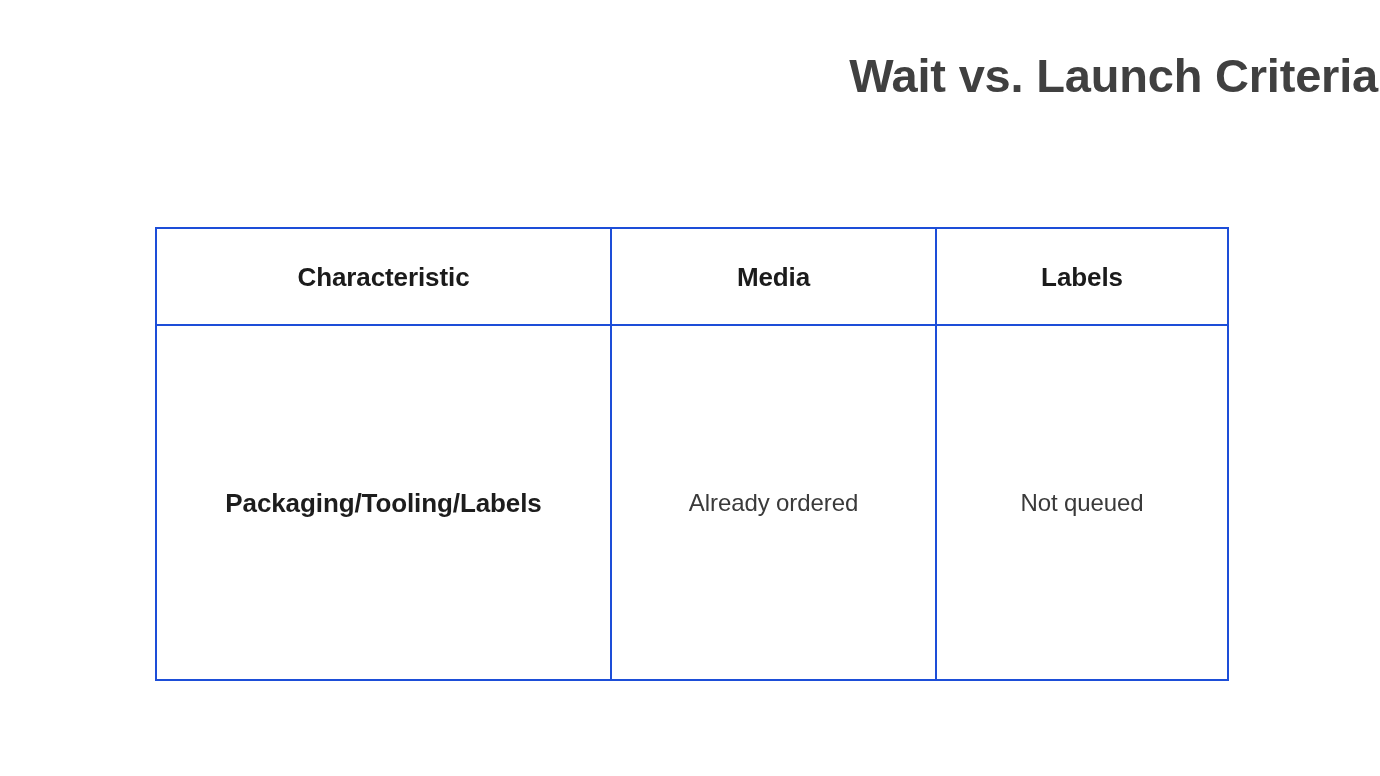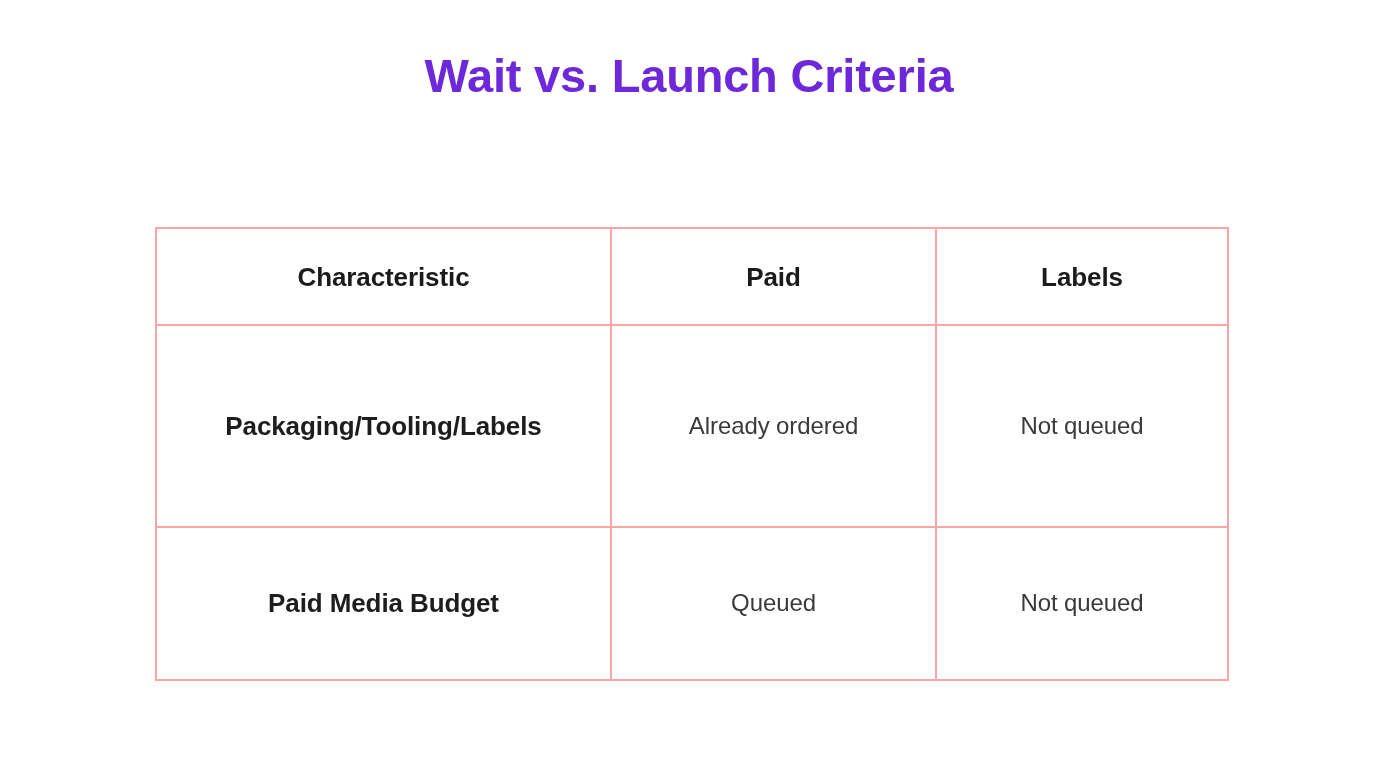--- a/index.html
+++ b/index.html
@@ -22,26 +22,26 @@
     background: #ffffff;
     box-sizing: border-box;
   }
 
   
   .slide-title {
     position: absolute;
     left: 0;
     top: 47px;
     width: 1378px;
-    text-align: center;
+    text-align: right;
     font-size: 47px;
     line-height: 58px;
     font-weight: 700;
     letter-spacing: -0.2px;
-    color: #6d28d9;
+    color: #404040;
     font-family: "Liberation Sans", "DejaVu Sans", sans-serif;
     white-space: nowrap;
   }
 
   
   .table-wrap {
     position: absolute;
     left: 155px;
     top: 227px;
     width: 1072px;
@@ -51,21 +51,21 @@
   table.criteria-table {
     width: 1072px;
     height: 454px;
     border-collapse: collapse;
     table-layout: fixed;
     background: #ffffff;
   }
 
   table.criteria-table th,
   table.criteria-table td {
-    border: 2px solid #fca5a5;
+    border: 2px solid #1d4ed8;
     text-align: center;
     vertical-align: middle;
     padding: 0 10px;
     box-sizing: border-box;
     background: #ffffff;
   }
 
   
   col.col-characteristic { width: 455px; }
   col.col-wait           { width: 325px; }
@@ -113,32 +113,27 @@
   <div class="table-wrap">
     <table class="criteria-table">
       <colgroup>
         <col class="col-characteristic">
         <col class="col-wait">
         <col class="col-launch">
       </colgroup>
       <thead>
         <tr class="header-row">
           <th>Characteristic</th>
-          <th>Paid</th>
+          <th>Media</th>
           <th>Labels</th>
         </tr>
       </thead>
       <tbody>
         <tr class="body-row-0">
           <td class="cell-characteristic">Packaging/Tooling/Labels</td>
           <td class="cell-value">Already ordered</td>
           <td class="cell-value">Not queued</td>
         </tr>
-        <tr class="body-row-1">
-          <td class="cell-characteristic">Paid Media Budget</td>
-          <td class="cell-value">Queued</td>
-          <td class="cell-value">Not queued</td>
-        </tr>
       </tbody>
     </table>
   </div>
 
 </div>
 
 </body></html>

